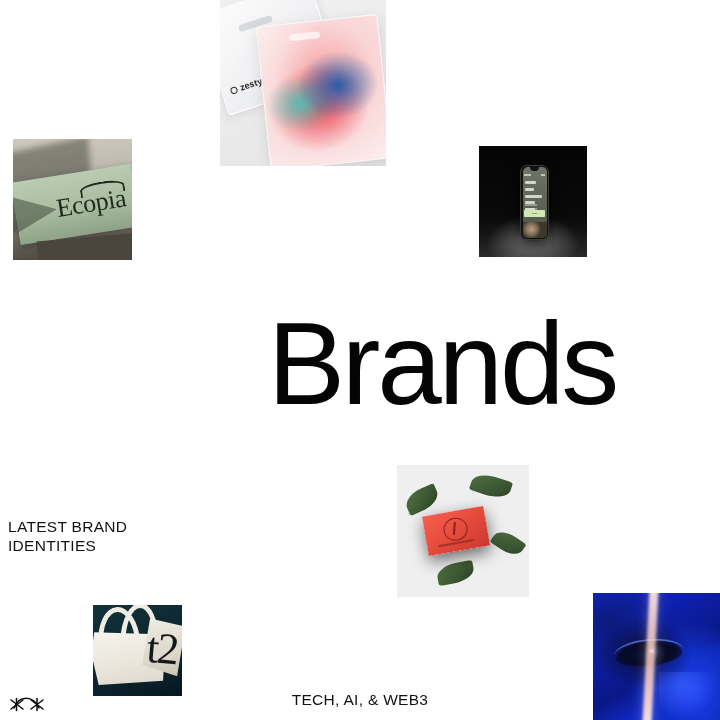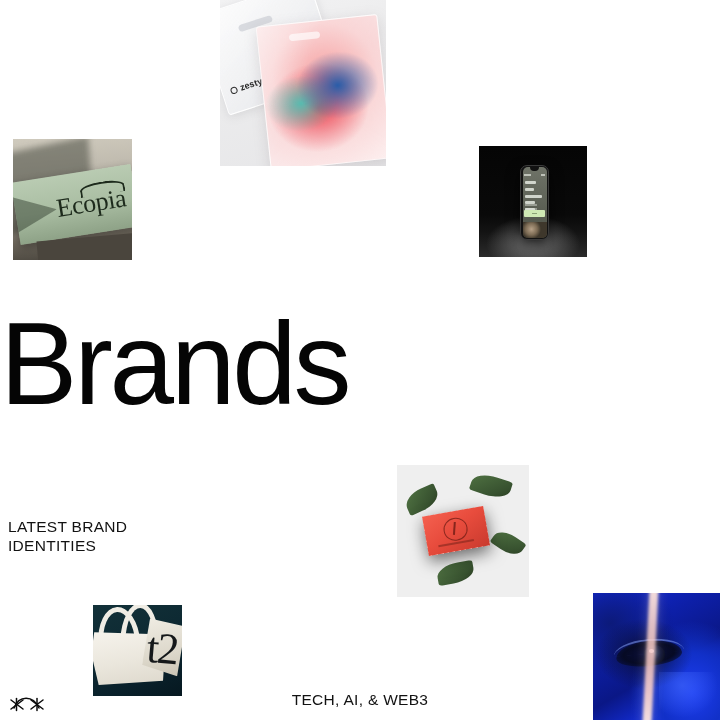--- a/index.html
+++ b/index.html
@@ -31,21 +31,21 @@
     inset: 0;
     overflow: hidden;
   }
 
   
   .headline {
     position: absolute;
     left: 0;
     top: 306px;
     width: 616px;
-    text-align: left;
+    text-align: right;
     font-size: 116px;
     line-height: 116px;
     letter-spacing: -3.2px;
     font-weight: 400;
     color: #050505;
     font-family: "Liberation Sans", sans-serif;
     white-space: nowrap;
   }
 
   

